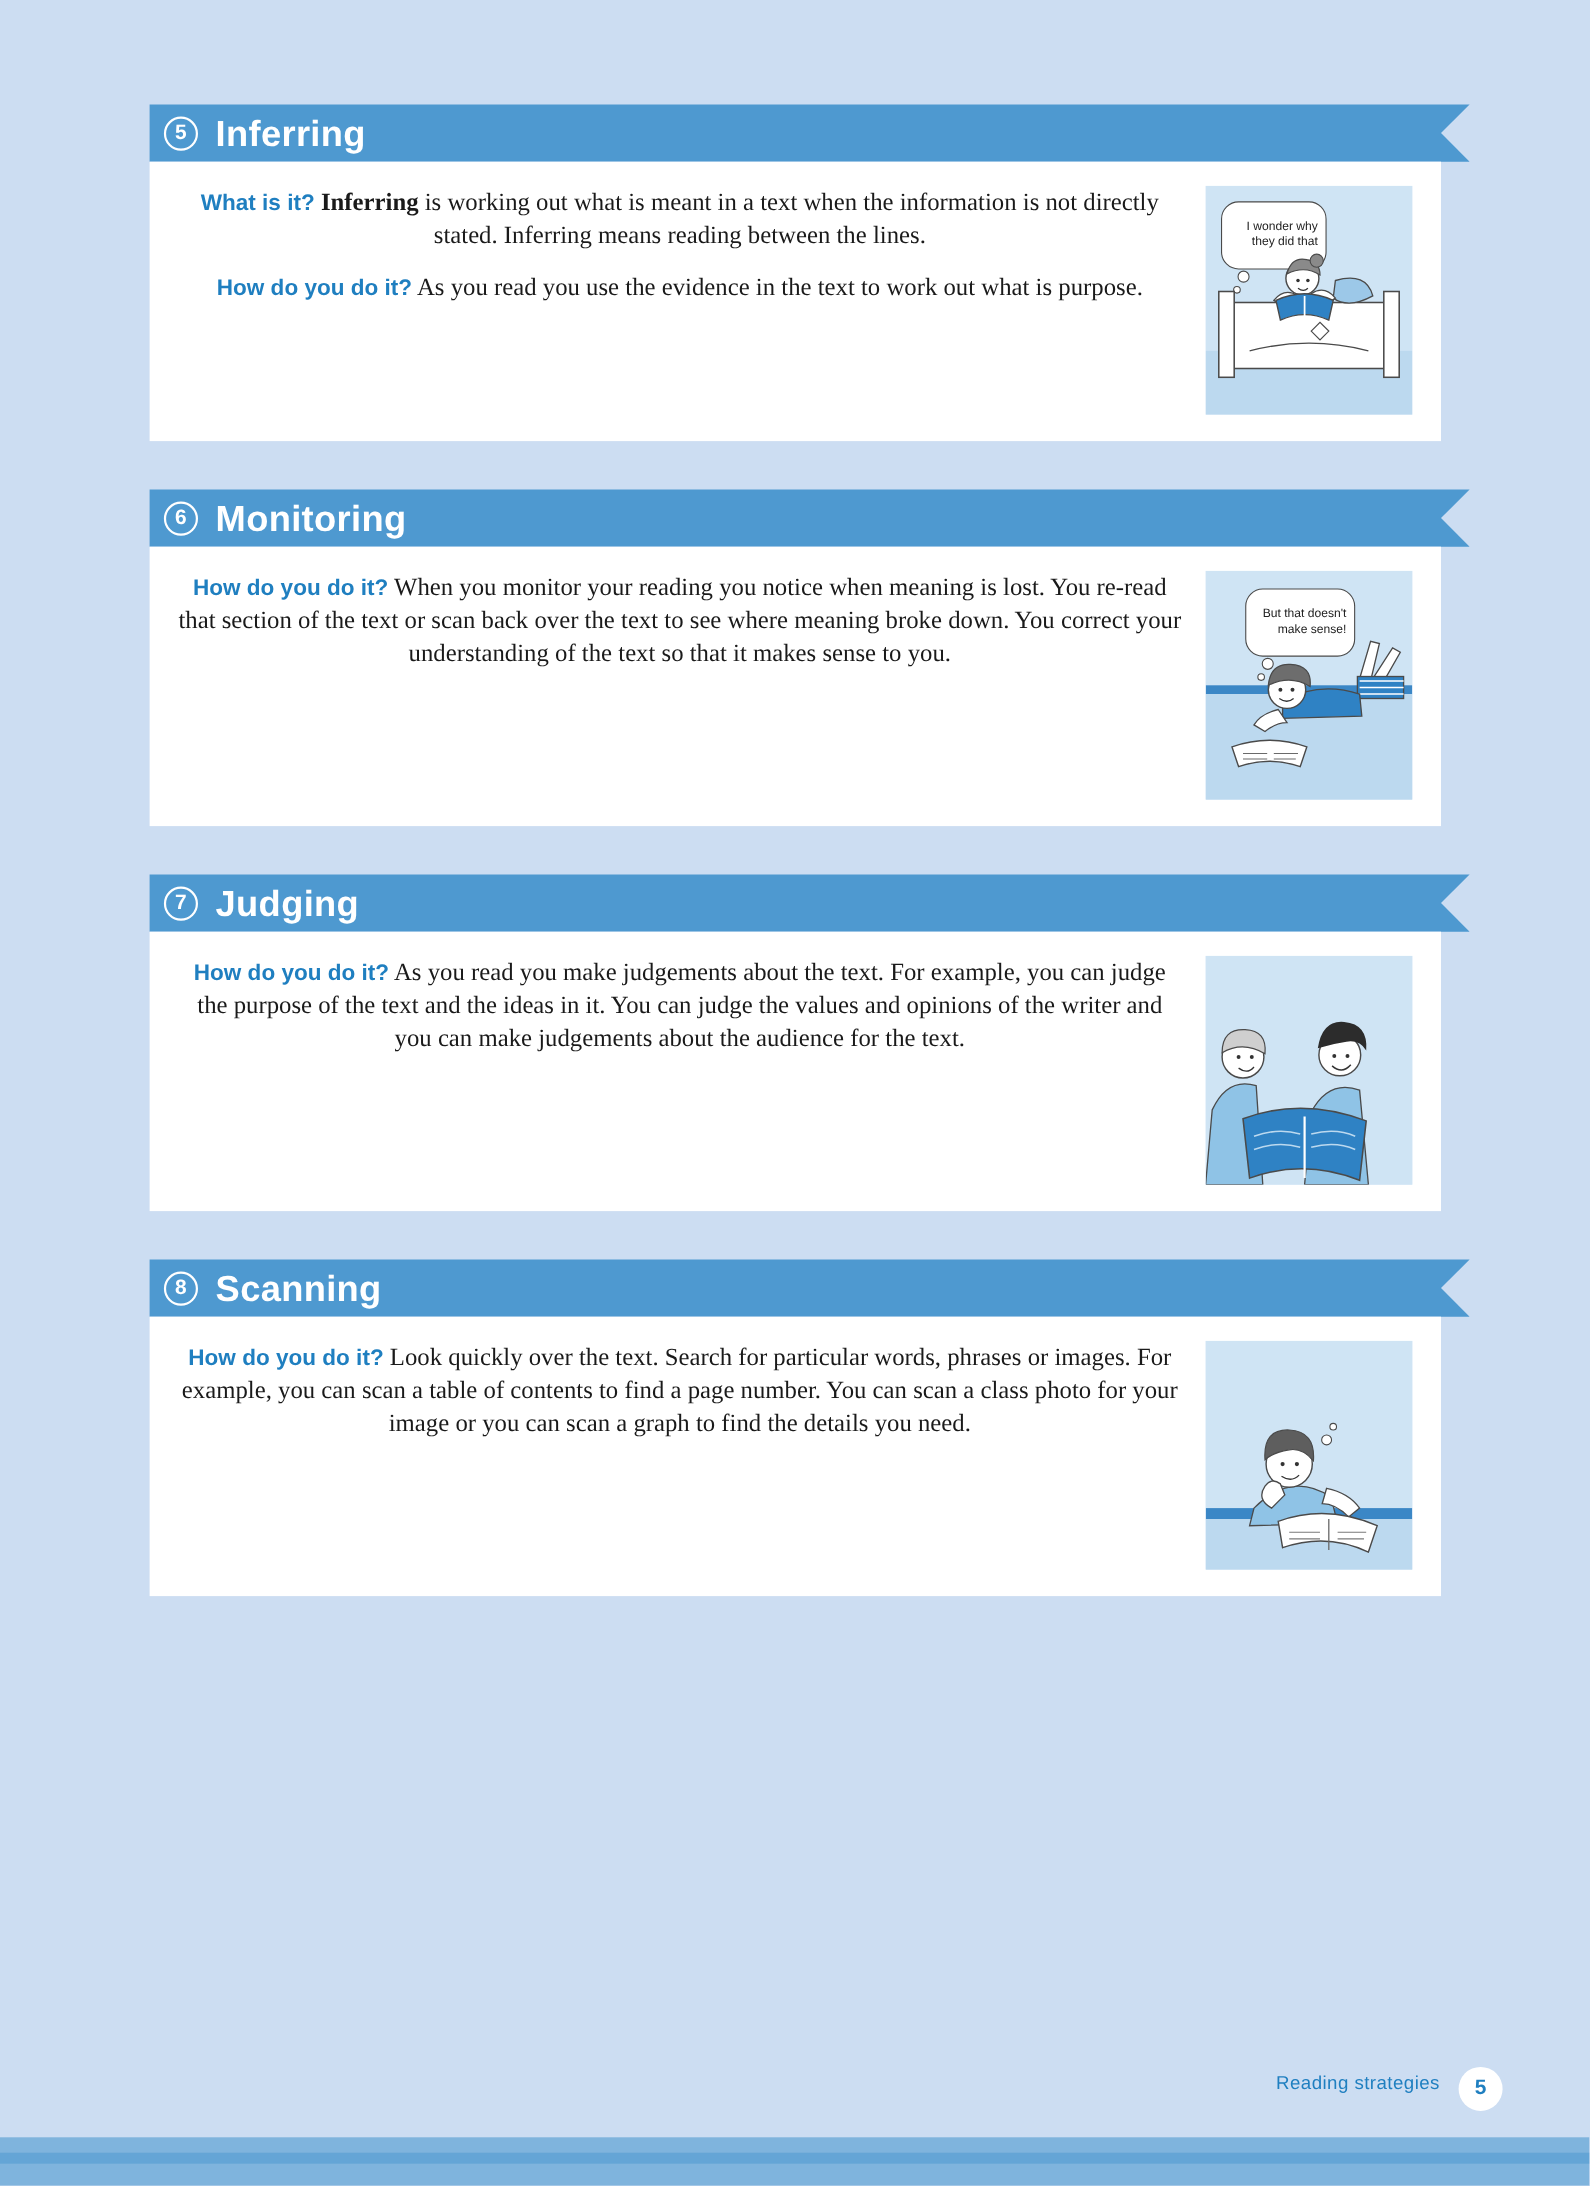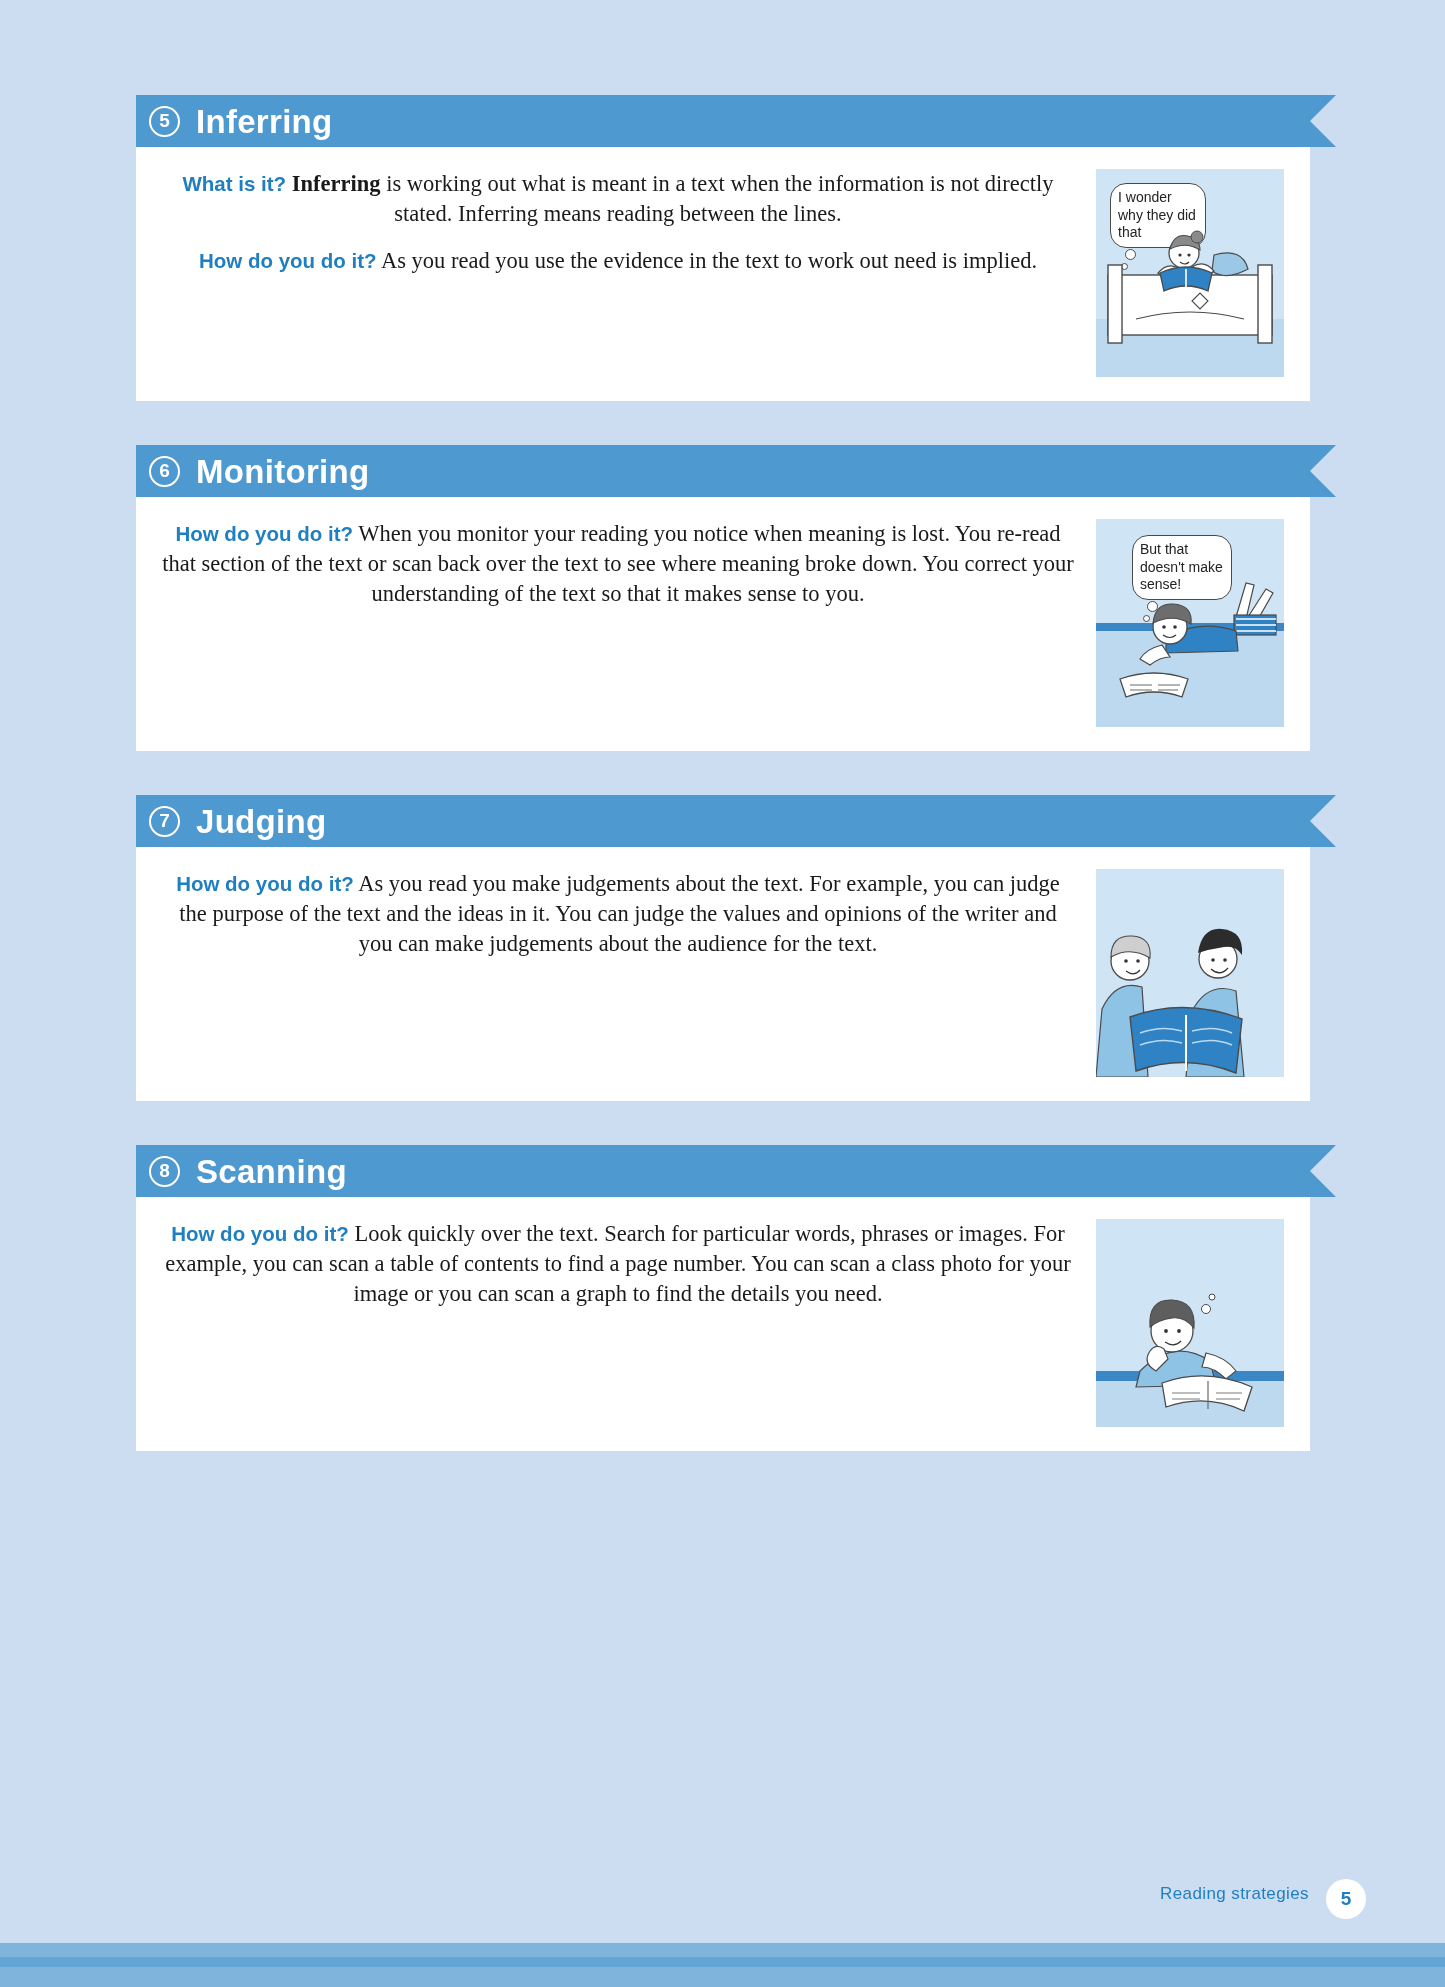--- a/index.html
+++ b/index.html
@@ -112,25 +112,25 @@
     background: #cfe4f4;
     position: relative;
     overflow: hidden;
   }
   .bubble {
     position: absolute;
     background: #ffffff;
     border: 1.3px solid #4a4a4a;
     border-radius: 16px;
     font-family: "Liberation Sans", sans-serif;
-    font-size: 14px;
+    font-size: 11px;
     color: #222;
-    text-align: left;
+    text-align: right;
     line-height: 1.25;
-    padding: 5px 7px;
+    padding: 16px 7px;
     box-sizing: border-box;
   }
   .bubble::after {
     content: "";
     position: absolute;
     width: 9px; height: 9px;
     background: #ffffff;
     border: 1.3px solid #4a4a4a;
     border-radius: 50%;
     left: 14px;
@@ -199,21 +199,21 @@
   <div class="content">
 
     <div class="section">
       <div class="banner">
         <div class="banner-num">5</div>
         <div class="banner-title">Inferring</div>
       </div>
       <div class="card">
         <div class="card-text">
           <p class="para"><span class="q">What is it?</span> <span class="kw">Inferring</span><span> is working out what is meant in a text when the information is not directly stated. Inferring means reading between the lines.</span></p>
-          <p class="para"><span class="q">How do you do it?</span> <span>As you read you use the evidence in the text to work out need is implied.</span></p>
+          <p class="para"><span class="q">How do you do it?</span> <span>As you read you use the evidence in the text to work out what is purpose.</span></p>
         </div>
         <div class="illus">
           <div class="bubble" style="left:14px; top:14px; width:96px;">I wonder why they did that</div>
           <svg width="188" height="208" viewBox="0 0 188 208" style="position:absolute;left:0;top:0;">
             <rect x="0" y="150" width="188" height="58" fill="#bcd9ef"></rect>
 
             <rect x="12" y="106" width="164" height="60" fill="#ffffff" stroke="#4a4a4a" stroke-width="1.4"></rect>
             <rect x="12" y="96" width="14" height="78" fill="#ffffff" stroke="#4a4a4a" stroke-width="1.4"></rect>
             <rect x="162" y="96" width="14" height="78" fill="#ffffff" stroke="#4a4a4a" stroke-width="1.4"></rect>
             <path d="M40 150 q54 -14 108 0" fill="none" stroke="#4a4a4a" stroke-width="1.2"></path>

